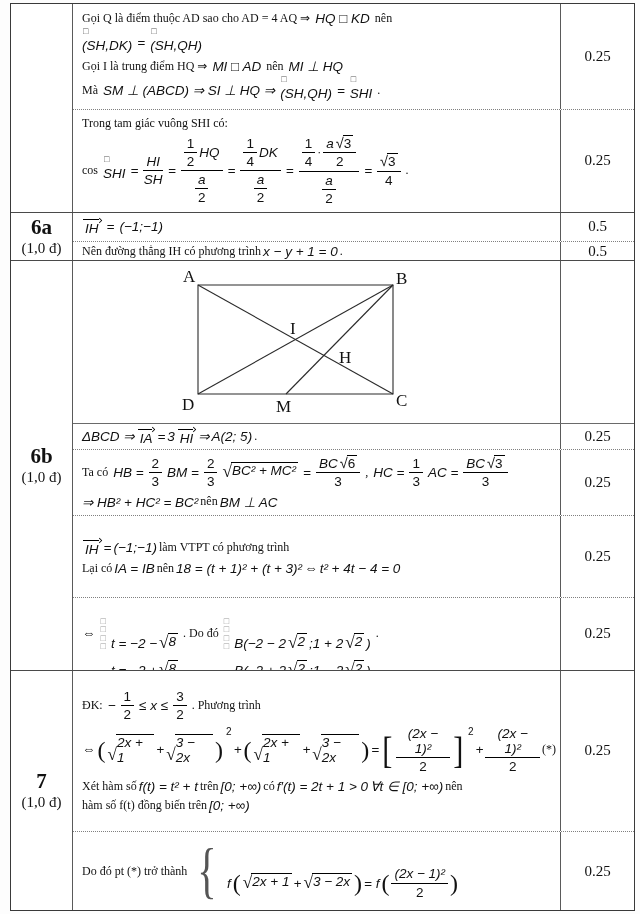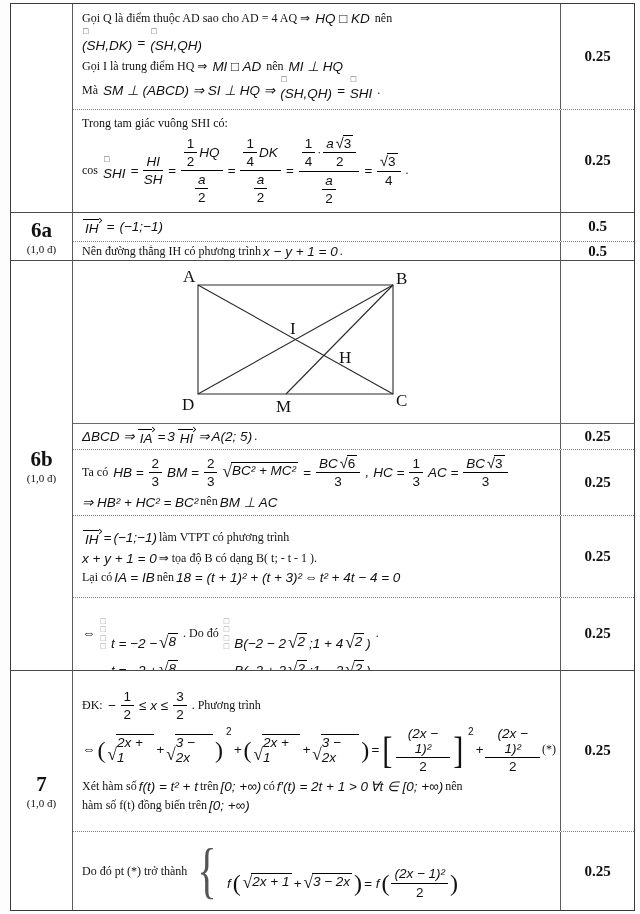--- a/index.html
+++ b/index.html
@@ -9,34 +9,34 @@
   .tbl { position: absolute; left: 10px; top: 3px; width: 625px; height: 908px;
          border: 1.5px solid #3a3a3a; display: flex; flex-direction: column; background:#fff; }
 
   .group { display: flex; border-bottom: 1px solid #4a4a4a; overflow: hidden; }
   .group:last-child { border-bottom: none; }
   .g1 { height: 209px; } .g2 { height: 49px; } .g3 { height: 410px; } .g4 { height: 240px; }
 
   .qcol { width: 62px; border-right: 1px solid #5a5a5a; display: flex; flex-direction: column;
           align-items: center; justify-content: center; text-align: center; }
   .qnum { font-weight: bold; font-size: 21px; }
-  .qpts { font-size: 11px; }
+  .qpts { font-size: 15px; }
 
   .main { flex: 1; display: flex; flex-direction: column; }
   .sub { display: flex; border-bottom: 1px dotted #808080; overflow: hidden; }
   .sub.solid { border-bottom: 1px solid #6a6a6a; }
   .sub:last-child { border-bottom: none; }
   .h107{height:107px}.h102{height:102px}.h30{height:30px}.h19{height:19px}
   .h163{height:163px}.h26{height:26px}.h67{height:67px}.h82{height:82px}
   .h72{height:72px}.h162{height:162px}.h78{height:78px}
 
   .content { flex: 1; padding: 2px 4px 2px 9px; display: flex; flex-direction: column; justify-content: center; }
   .content.fig { padding: 0; }
   .score { width: 74px; border-left: 1px solid #5a5a5a; display: flex; align-items: center;
-           justify-content: center; font-weight: bold; font-size: 15px; }
+           justify-content: center; font-weight: normal; font-size: 15px; }
 
   .vn { font-size: 12px; }
   .it { font-family: "Liberation Sans", sans-serif; font-style: italic; font-size: 13.5px; }
   .fline { display: flex; align-items: center; gap: 5px; margin: 2px 0; flex-wrap: nowrap; }
 
   .frac { display: inline-flex; flex-direction: column; align-items: center; text-align: center;
           font-size: 13.5px; line-height: 1.12; font-family: "Liberation Sans", sans-serif; }
   .fn { display: inline-flex; align-items: center; justify-content: center; gap: 2px;
         border-bottom: 1px solid #000; padding: 0 3px 1px; }
   .fd { display: inline-flex; align-items: center; justify-content: center; gap: 2px; padding-top: 1px; }
@@ -335,24 +335,20 @@
 
       <div class="sub h82">
         <div class="content">
           <div class="fline gap2">
             <span class="vec it">IH</span>
             <span class="it">=</span>
             <span class="it">(−1;−1)</span>
             <span class="vn">làm VTPT có phương trình</span>
           </div>
           <div class="fline gap2">
-            <span class="it">x + y + 1 = 0</span>
-            <span class="vn">⇒ tọa độ B có dạng B( t; - t - 1 ).</span>
-          </div>
-          <div class="fline gap2">
             <span class="vn">Lại có</span>
             <span class="it">IA = IB</span>
             <span class="vn">nên</span>
             <span class="it">18 = (t + 1)² + (t + 3)²</span>
             <span class="it">⇔</span>
             <span class="it">t² + 4t − 4 = 0</span>
           </div>
         </div>
         <div class="score">0.25</div>
       </div>
@@ -386,21 +382,21 @@
 □
 □
 □</span>
             <span class="col">
               <span class="fline gap2">
                   <span class="it">B(−2 − 2</span>
                   <span class="sqrt">
                     <span class="sqs">√</span>
                     <span class="rad it">2</span>
                   </span>
-                  <span class="it">;1 + 4</span>
+                  <span class="it">;1 + 2</span>
                   <span class="sqrt">
                     <span class="sqs">√</span>
                     <span class="rad it">2</span>
                   </span>
                   <span class="it">)</span>
                 </span>
               <span class="fline gap2">
                   <span class="it">B(−2 + 2</span>
                   <span class="sqrt">
                     <span class="sqs">√</span>

